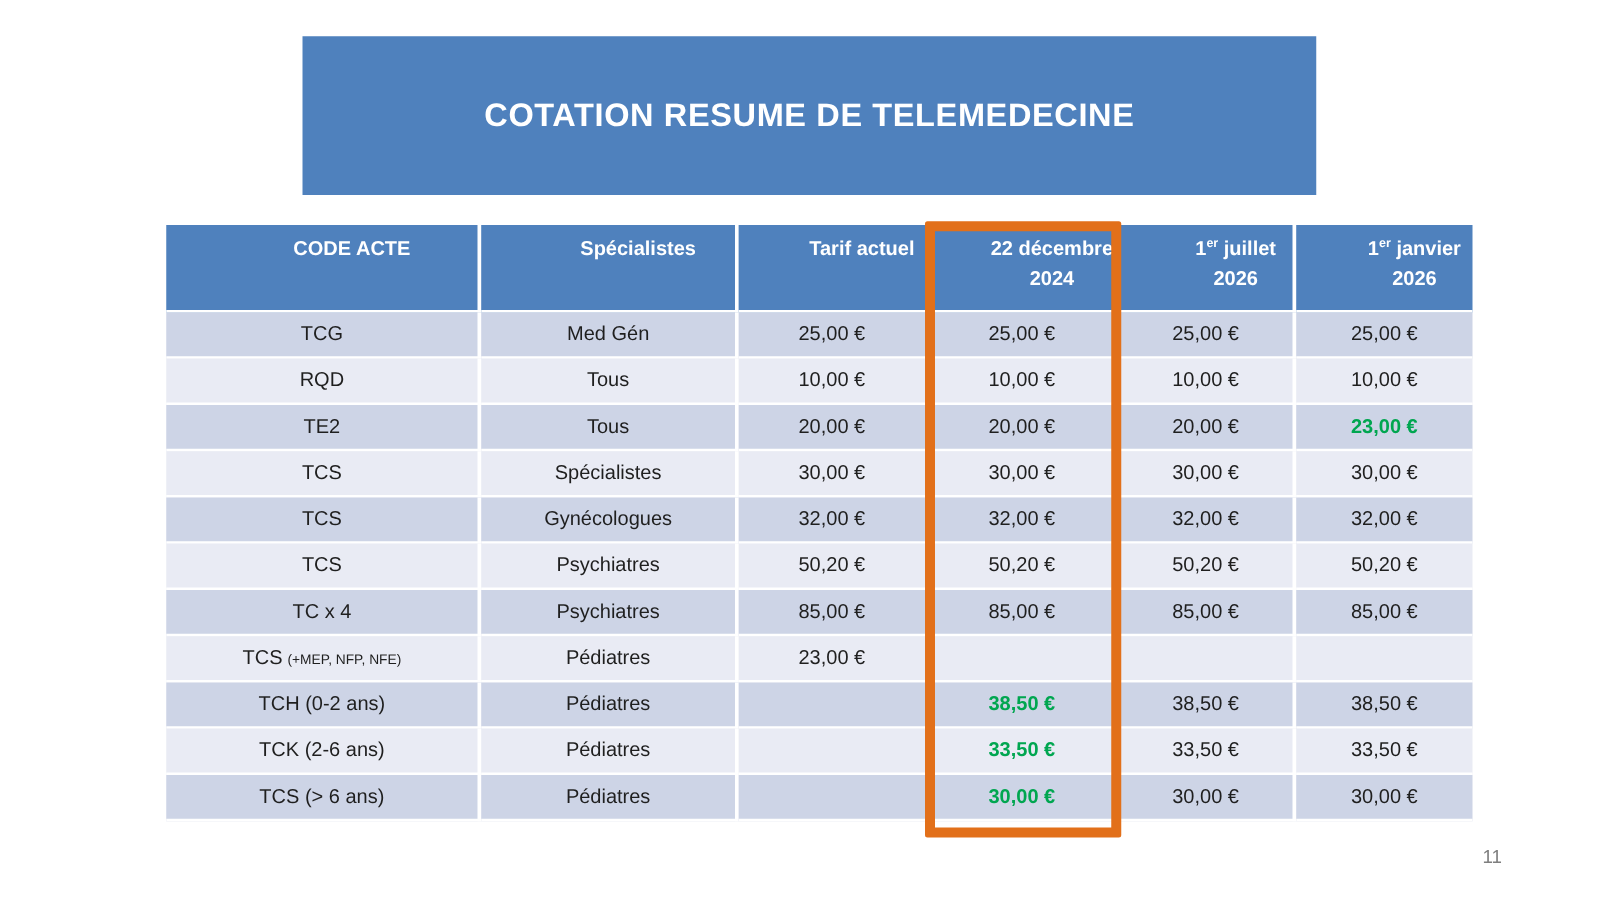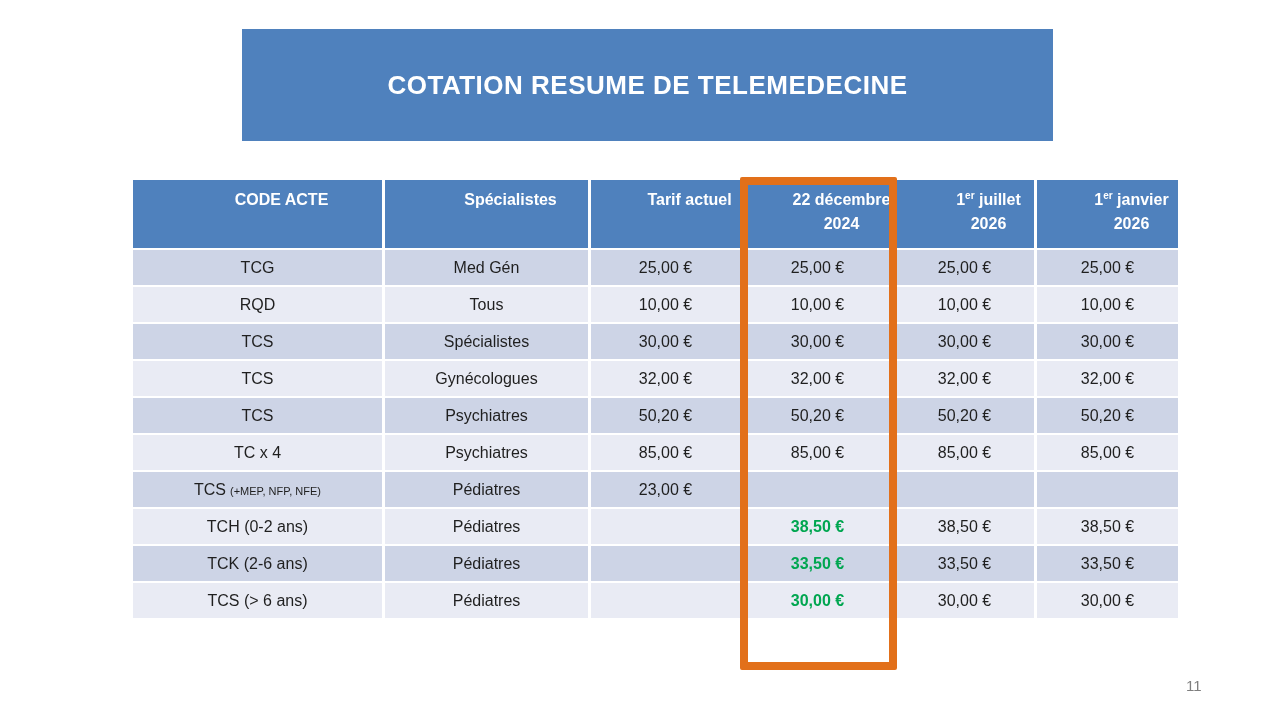--- a/index.html
+++ b/index.html
@@ -8,21 +8,21 @@
     background: #ffffff;
     font-family: "Liberation Sans", sans-serif;
     position: relative;
     overflow: hidden;
   }
 
   
   .title-banner {
     position: absolute;
     left: 242px; top: 29px;
-    width: 811px; height: 112px;
+    width: 811px; height: 127px;
     background: #4f81bd;
     display: flex; align-items: center; justify-content: center;
   }
   .title-banner h1 {
     color: #ffffff;
     font-size: 26px;
     font-weight: bold;
     letter-spacing: 0.5px;
   }
 
@@ -130,20 +130,28 @@
     </tr>
     <tr>
       <td>RQD</td>
       <td>Tous</td>
       <td>10,00 €</td>
       <td>10,00 €</td>
       <td>10,00 €</td>
       <td>10,00 €</td>
     </tr>
     <tr>
+      <td>TE2</td>
+      <td>Tous</td>
+      <td>20,00 €</td>
+      <td>20,00 €</td>
+      <td>20,00 €</td>
+      <td class="green">23,00 €</td>
+    </tr>
+    <tr>
       <td>TCS</td>
       <td>Spécialistes</td>
       <td>30,00 €</td>
       <td>30,00 €</td>
       <td>30,00 €</td>
       <td>30,00 €</td>
     </tr>
     <tr>
       <td>TCS</td>
       <td>Gynécologues</td>

